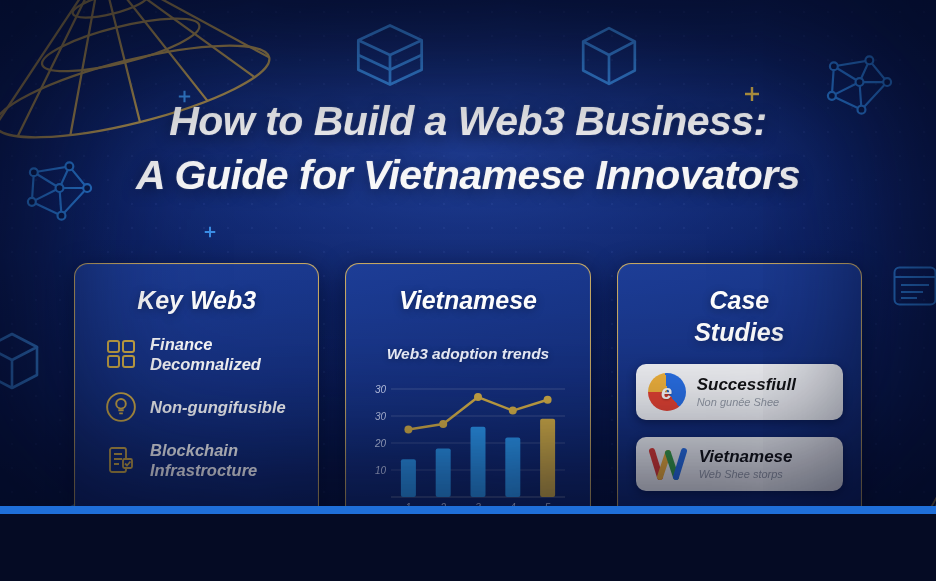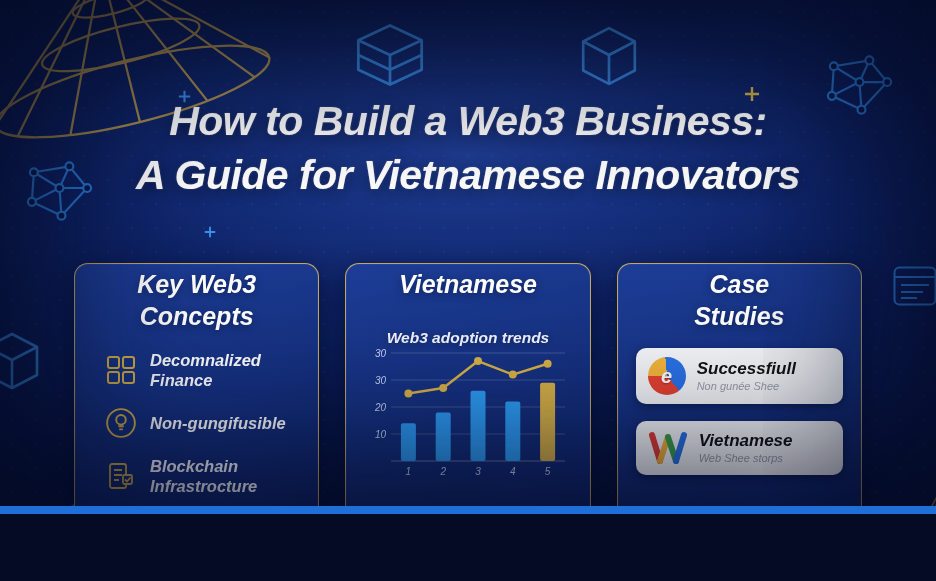--- a/index.html
+++ b/index.html
@@ -25,38 +25,38 @@
   
   .hero{ position:absolute; left:0; right:0; top:94px; text-align:center; z-index:3;}
   .hero-line{
     font-size:41px; font-weight:800; color:#ffffff; line-height:54px; letter-spacing:-0.5px;
     text-shadow:0 3px 16px rgba(0,0,0,0.45), 0 0 2px rgba(255,255,255,0.25);
   }
 
   
   .cards{ position:absolute; left:74px; top:263px; width:788px; height:292px; display:flex; gap:26px; z-index:4;}
   .card{
-    flex:1 1 0; border-radius:14px; padding:4px 16px 14px;
+    flex:1 1 0; border-radius:14px; padding:20px 16px 14px;
     border:1.6px solid rgba(216,181,97,0.9);
     background:linear-gradient(165deg,#1d3d96 0%,#15307e 50%,#0e2364 100%);
     box-shadow:0 6px 24px rgba(2,6,30,0.5), inset 0 0 0 1px rgba(255,255,255,0.04);
     display:flex; flex-direction:column; align-items:center;
   }
   .card-title{ text-align:center; color:#fff; font-weight:800; font-size:25px; line-height:32px;
     text-shadow:0 2px 8px rgba(0,0,0,0.35); }
 
   
   .concept-list{ width:100%; margin-top:18px; display:flex; flex-direction:column; gap:17px; padding-left:14px;}
   .concept-item{ display:flex; align-items:center; gap:13px; }
   .concept-icon{ flex:0 0 auto; width:32px; height:32px; display:flex; align-items:center; justify-content:center;}
   .concept-label{ color:#fff; font-weight:700; font-size:16.5px; line-height:20px; }
 
   
   .chart-subtitle{ margin-top:29px; color:#f2f5ff; font-weight:600; font-size:15.5px; text-shadow:0 1px 6px rgba(0,0,0,0.3);}
-  .chart-wrap{ margin-top:0; }
+  .chart-wrap{ margin-top:20px; }
   .chart-wrap svg text{ font-family:"Liberation Sans", sans-serif; }
 
   
   .case-list{ width:100%; margin-top:16px; display:flex; flex-direction:column; gap:17px; padding:0 2px;}
   .case-entry{ background:#f7f8fa; border-radius:10px; padding:9px 12px; display:flex; align-items:center; gap:11px;
     box-shadow:0 3px 10px rgba(2,6,30,0.45); }
   .case-text{ display:flex; flex-direction:column; }
   .case-name{ color:#141414; font-weight:800; font-size:17px; line-height:19px;text-align:right;}
   .case-sub{ color:#9aa0ab; font-weight:500; font-size:11px; line-height:13px; margin-top:2px;}
   .logo-swirl{ width:38px; height:38px; border-radius:50%; flex:0 0 auto;
@@ -174,35 +174,34 @@
   <header class="hero">
     <div class="hero-line">How to Build a Web3 Business:</div>
     <div class="hero-line">A Guide for Vietnamese Innovators</div>
   </header>
 
   <main class="cards">
 
     <section class="card">
       <h2 class="card-title">
         <div>Key Web3</div>
-        <div>Concepts</div>
       </h2>
       <div class="concept-list">
         <div class="concept-item">
           <span class="concept-icon">
             <svg width="30" height="30" viewBox="0 0 30 30" fill="none" stroke="#d9b347" stroke-width="2">
               <rect x="2" y="2" width="11" height="11" rx="2"></rect>
                 <rect x="17" y="2" width="11" height="11" rx="2"></rect>
               <rect x="2" y="17" width="11" height="11" rx="2"></rect>
                 <rect x="17" y="17" width="11" height="11" rx="2"></rect>
             </svg>
           </span>
           <div class="concept-label">
+            <div>Finance</div>
             <div>Decomnalized</div>
-            <div>Finance</div>
           </div>
         </div>
         <div class="concept-item">
           <span class="concept-icon">
             <svg width="32" height="32" viewBox="0 0 30 30" fill="none" stroke="#d9b347" stroke-width="1.8">
               <circle cx="15" cy="15" r="13"></circle>
               <circle cx="15" cy="12" r="4.5"></circle>
               <path d="M12.5 18 H17.5 M13.3 21 H16.7"></path>
             </svg>
           </span>

